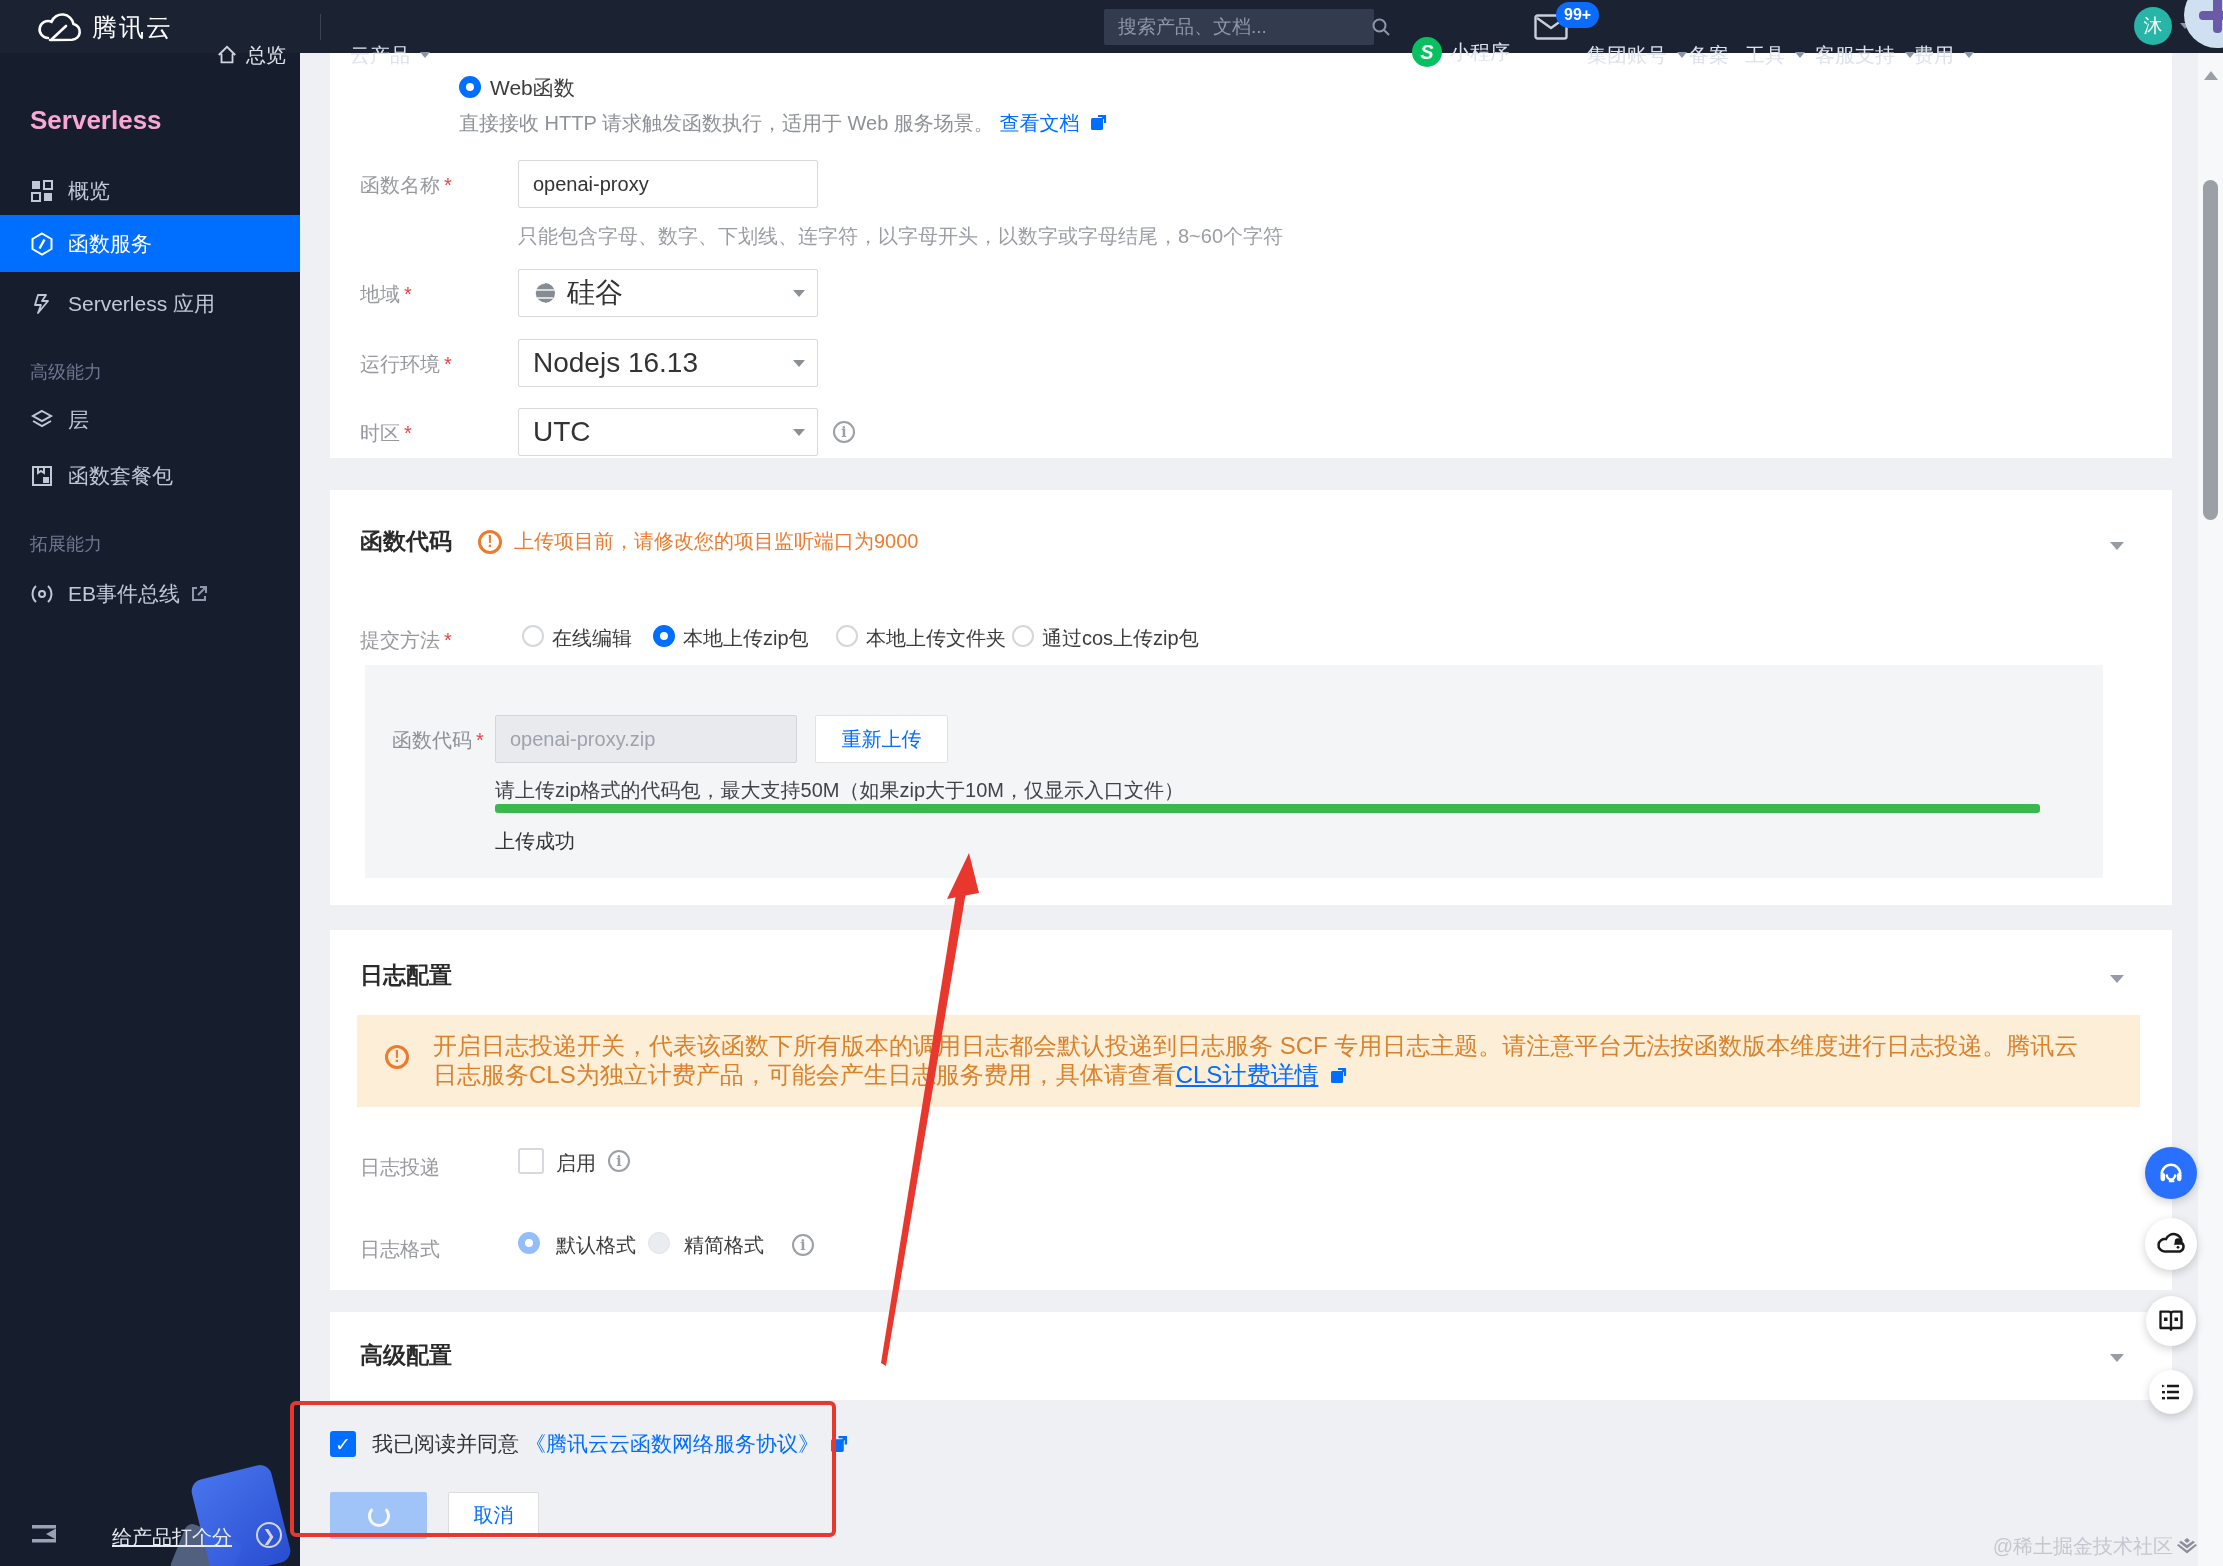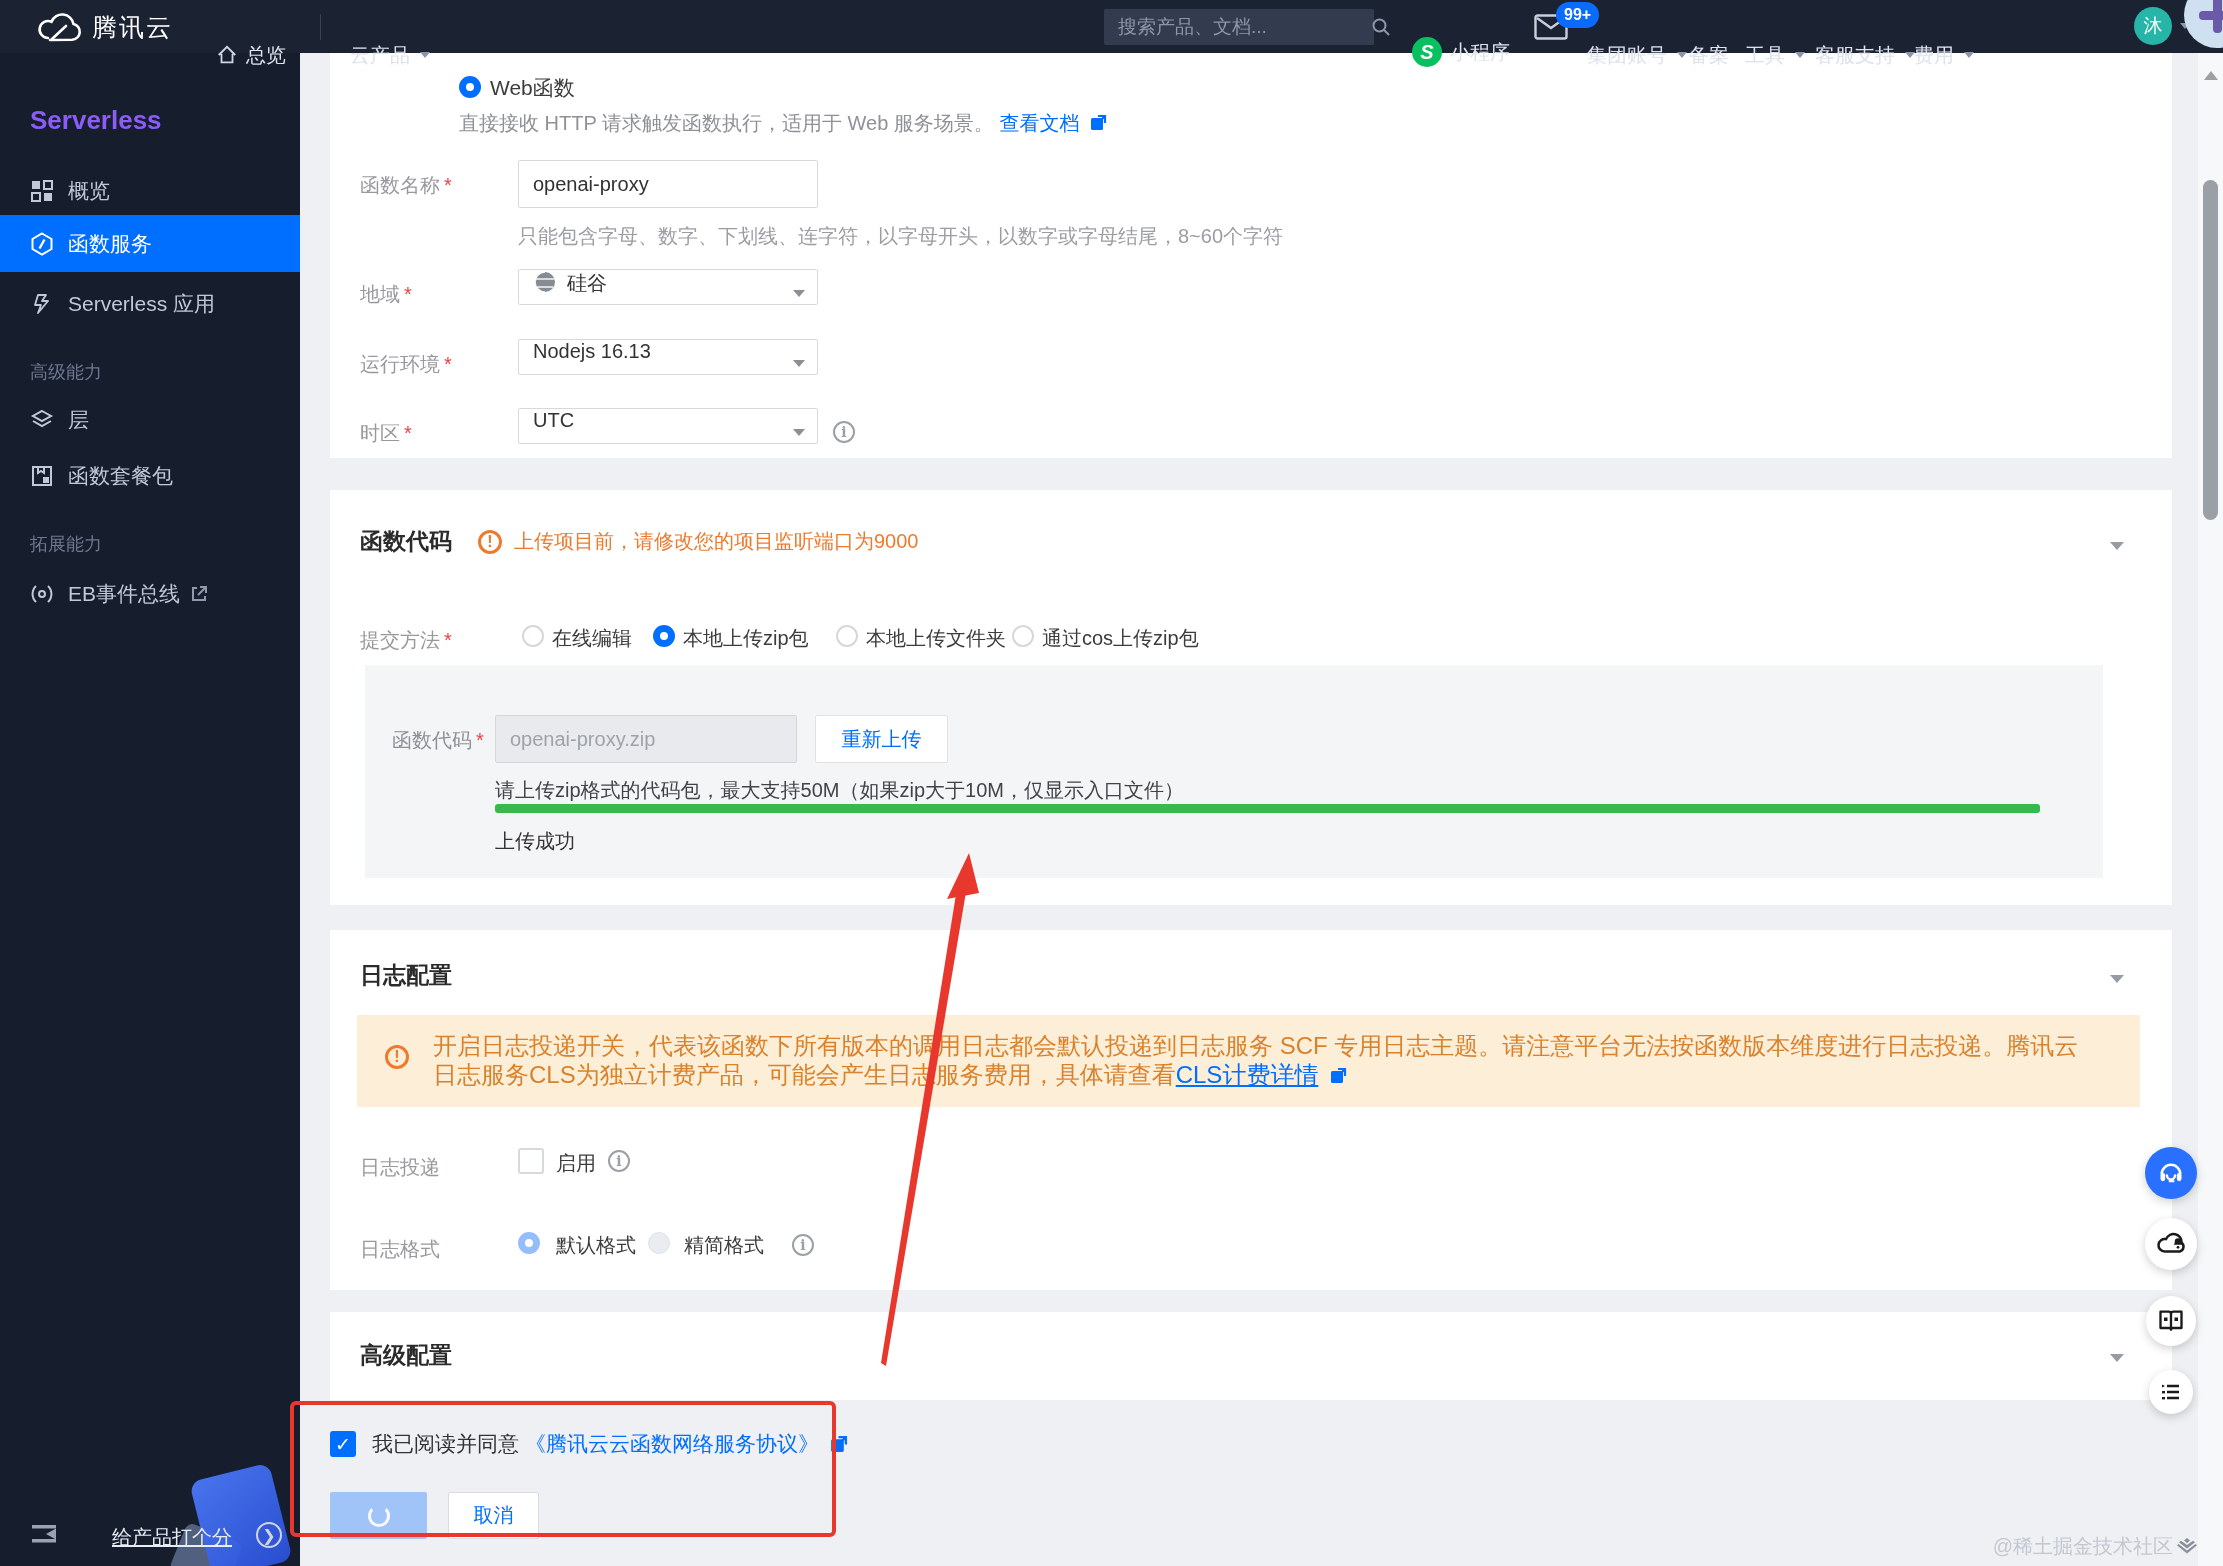--- a/index.html
+++ b/index.html
@@ -19,21 +19,21 @@
   .searchbox input::placeholder { color:#8e97a9; }
   .mp-icon { width:30px; height:30px; border-radius:50%; background:#07c160; color:#fff; font-weight:bold; font-size:20px; font-style:italic; display:flex; align-items:center; justify-content:center; }
   .badge { position:absolute; left:1556px; top:2px; min-width:42px; height:26px; border-radius:13px; background:#0a6cff; color:#fff; font-size:16px; font-weight:bold; display:flex; align-items:center; justify-content:center; padding:0 8px; z-index:2; }
   .avatar { width:38px; height:38px; border-radius:50%; background:#26b5a7; color:#fff; font-size:19px; display:flex; align-items:center; justify-content:center; }
   .plus-fab { position:absolute; left:2184px; top:-18px; width:66px; height:66px; border-radius:50%; background:#cfe1f0; z-index:3; }
   .plus-fab::before { content:""; position:absolute; left:50%; top:50%; width:36px; height:9px; margin:-4.5px 0 0 -18px; background:#6b5aa8; border-radius:4px; }
   .plus-fab::after { content:""; position:absolute; left:50%; top:50%; width:9px; height:36px; margin:-18px 0 0 -4.5px; background:#6b5aa8; border-radius:4px; }
 
   
   .sidebar { position:absolute; left:0; top:53px; width:300px; height:1513px; background:#161d2d; z-index:20; }
-  .sb-title { position:absolute; left:30px; top:52px; color:#8b5cf6; font-size:26px; font-weight:bold; }
+  .sb-title { position:absolute; left:30px; top:52px; color:#f9a8d4; font-size:26px; font-weight:bold; }
   .sb-item { position:absolute; left:0; width:300px; height:48px; display:flex; align-items:center; color:#c2c9d6; font-size:21px; cursor:pointer; }
   .sb-item .sb-ic { width:24px; height:24px; margin:0 14px 0 30px; flex:none; }
   .sb-item.active { background:#006eff; color:#fff; height:57px; }
   .sb-section { position:absolute; left:30px; color:#6e7890; font-size:18px; }
   .sb-ext { margin-left:10px; }
   .sb-bottom { position:absolute; left:0; bottom:0; width:300px; height:62px; }
   .collapse-ic { position:absolute; left:30px; top:18px; }
   .rate-label { position:absolute; left:112px; top:20px; color:#e8ecf4; font-size:20px;text-decoration:underline; }
   .rate-circle { position:absolute; left:256px; top:18px; width:26px; height:26px; border:2px solid #cfd6e2; border-radius:50%; color:#cfd6e2; font-size:16px; display:flex; align-items:center; justify-content:center; }
   .sb-illus { position:absolute; left:200px; top:1418px; width:82px; height:100px; background:linear-gradient(150deg,#4a79f7,#2a4fd8); border-radius:12px; transform:rotate(-14deg); opacity:.95; }
@@ -44,21 +44,21 @@
   .sec-title { position:absolute; left:30px; font-size:23px; font-weight:bold; color:#2b2b2b; }
   .sec-chev { position:absolute; left:1780px; width:0; height:0; border-left:7px solid transparent; border-right:7px solid transparent; border-top:8px solid #979ca4; cursor:pointer; }
   .flabel { position:absolute; left:30px; font-size:20px; color:#97999e; white-space:nowrap; }
   .star { color:#e54545; margin-left:4px; }
   .hint { position:absolute; font-size:20px; color:#9a9da3; white-space:nowrap; }
   .desc { position:absolute; font-size:20px; color:#8e9197; white-space:nowrap; }
   .link { color:#006eff; cursor:pointer; text-decoration:none; }
   .underline { text-decoration:underline; }
 
   .t-input { position:absolute; width:300px; height:48px; border:1px solid #d9d9d9; border-radius:2px; background:#fff; font-size:20px; color:#333; padding:0 14px; outline:none; font-family:inherit; }
-  .t-select { position:absolute; width:300px; height:36px; border:1px solid #d9d9d9; border-radius:2px; background:#fff; display:flex; padding:0 14px; font-size:20px; color:#333; cursor:pointer; gap:10px; }
+  .t-select { position:absolute; width:300px; height:48px; border:1px solid #d9d9d9; border-radius:2px; background:#fff; display:flex; align-items:center; padding:0 14px; font-size:28px; color:#333; cursor:pointer; gap:10px; }
   .t-select .sel-chev { position:absolute; right:12px; top:20px; width:0; height:0; border-left:6px solid transparent; border-right:6px solid transparent; border-top:7px solid #8b9097; }
 
   .radio { position:absolute; width:22px; height:22px; border-radius:50%; background:#fff; border:2px solid #d4d7dc; cursor:pointer; }
   .radio.on { border:7px solid #006eff; }
   .radio.on-dis { border:7px solid #94bdfb; }
   .radio.dis { background:#e9ecf0; border:1px solid #e0e3e8; }
   .radio-lbl { position:absolute; font-size:20px; color:#3c3c3c; white-space:nowrap; cursor:pointer; }
 
   .cbox { position:absolute; width:26px; height:26px; border:2px solid #d6d9de; border-radius:3px; background:#fff; cursor:pointer; }
   .cbox.checked { background:#006eff; border-color:#006eff; color:#fff; font-size:19px; font-weight:bold; display:flex; align-items:center; justify-content:center; }

